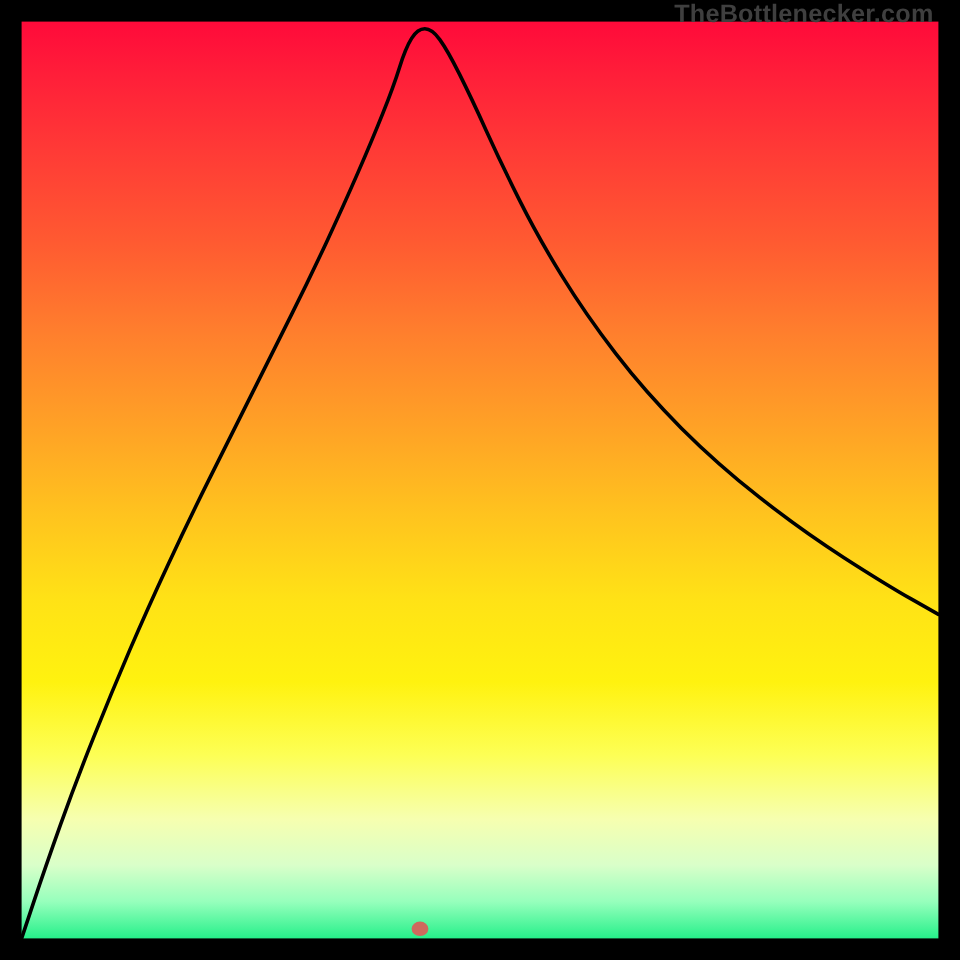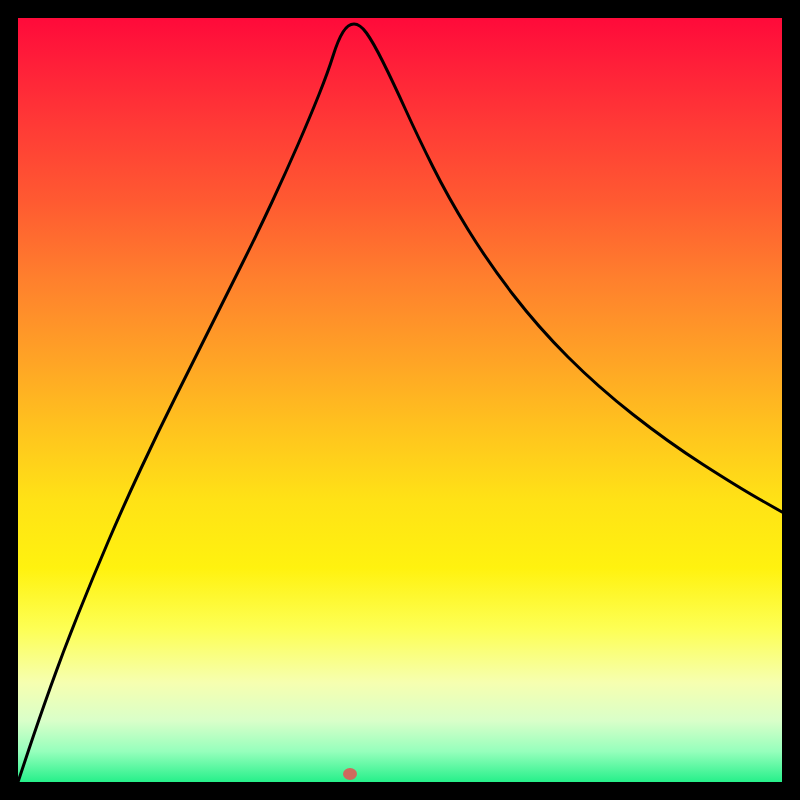--- a/index.html
+++ b/index.html
@@ -58,14 +58,15 @@
 
 <div class="frame">
 
   <div class="plot-area" id="plot-area" style="left: 18px; top: 18px; width: 764px; height: 764px;"></div>
 
   <svg class="curve" id="curve-svg" width="800" height="800">
     <path id="curve-path" fill="none" d="M 18.0 782.0 Q 18.0 782.0 28.0 752.0 Q 38.0 722.0 50.5 687.0 Q 63.0 652.0 78.0 614.5 Q 93.0 577.0 108.0 542.0 Q 123.0 507.0 140.5 469.5 Q 158.0 432.0 175.5 397.0 Q 193.0 362.0 210.5 327.0 Q 228.0 292.0 243.0 262.0 Q 258.0 232.0 272.0 202.0 Q 286.0 172.0 298.0 144.5 Q 310.0 117.0 319.0 94.5 Q 328.0 72.0 333.0 56.0 Q 338.0 40.0 343.0 32.0 Q 348.0 24.0 354.0 24.0 Q 360.0 24.0 366.5 33.0 Q 373.0 42.0 383.0 62.0 Q 393.0 82.0 405.5 109.5 Q 418.0 137.0 433.0 167.0 Q 448.0 197.0 468.0 229.5 Q 488.0 262.0 513.0 294.5 Q 538.0 327.0 568.0 357.0 Q 598.0 387.0 633.0 414.5 Q 668.0 442.0 703.0 464.5 Q 738.0 487.0 760.0 499.5 T 782.0 512.0" stroke="#000000" stroke-width="3" stroke-linecap="round" stroke-linejoin="round"></path>
     <ellipse id="marker-dot" cx="350" cy="774" rx="7" ry="6" fill="#cf6a5d"></ellipse>
   </svg>
 
+  <div class="watermark" style="top:0px; right:22px; font-size:21px;">TheBottlenecker.com</div>
 
 </div>
 
 </body></html>

